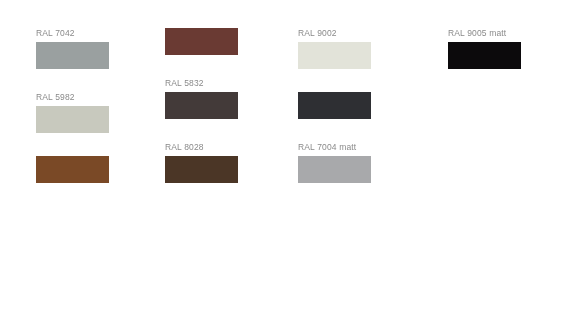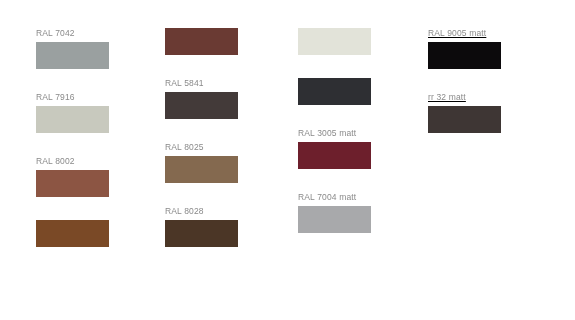--- a/index.html
+++ b/index.html
@@ -37,79 +37,64 @@
     font-weight: 400;
   }
   .swatch-chip {
     width: 73px;
     height: 27px;
     display: block;
   }
   .col-1 { left: 36px; }
   .col-2 { left: 165px; }
   .col-3 { left: 298px; }
-  .col-4 { left: 428px; text-decoration: underline; }
+  .col-4 { left: 448px; }
 </style>
 </head>
 <body>
 
 <div id="chart">
   <div class="column col-1">
       <div class="swatch-cell">
         <div class="swatch-label">RAL 7042</div>
         <div class="swatch-chip" style="background-color: rgb(154, 160, 160);"></div>
       </div>
       <div class="swatch-cell">
-        <div class="swatch-label">RAL 7916</div>
+        <div class="swatch-label">RAL 5982</div>
         <div class="swatch-chip" style="background-color: rgb(200, 201, 190);"></div>
-      </div>
-      <div class="swatch-cell">
-        <div class="swatch-label">RAL 8002</div>
-        <div class="swatch-chip" style="background-color: rgb(140, 85, 67);"></div>
       </div>
       <div class="swatch-cell">
         <div class="swatch-chip" style="background-color: rgb(122, 73, 38);"></div>
       </div>
     </div>
   <div class="column col-2">
       <div class="swatch-cell">
         <div class="swatch-chip" style="background-color: rgb(106, 58, 51);"></div>
       </div>
       <div class="swatch-cell">
-        <div class="swatch-label">RAL 5841</div>
+        <div class="swatch-label">RAL 5832</div>
         <div class="swatch-chip" style="background-color: rgb(67, 58, 57);"></div>
-      </div>
-      <div class="swatch-cell">
-        <div class="swatch-label">RAL 8025</div>
-        <div class="swatch-chip" style="background-color: rgb(132, 105, 79);"></div>
       </div>
       <div class="swatch-cell">
         <div class="swatch-label">RAL 8028</div>
         <div class="swatch-chip" style="background-color: rgb(75, 54, 38);"></div>
       </div>
     </div>
   <div class="column col-3">
       <div class="swatch-cell">
+        <div class="swatch-label">RAL 9002</div>
         <div class="swatch-chip" style="background-color: rgb(226, 227, 217);"></div>
       </div>
       <div class="swatch-cell">
         <div class="swatch-chip" style="background-color: rgb(46, 47, 51);"></div>
-      </div>
-      <div class="swatch-cell">
-        <div class="swatch-label">RAL 3005 matt</div>
-        <div class="swatch-chip" style="background-color: rgb(109, 31, 44);"></div>
       </div>
       <div class="swatch-cell">
         <div class="swatch-label">RAL 7004 matt</div>
         <div class="swatch-chip" style="background-color: rgb(168, 169, 171);"></div>
       </div>
     </div>
   <div class="column col-4">
       <div class="swatch-cell">
         <div class="swatch-label">RAL 9005 matt</div>
         <div class="swatch-chip" style="background-color: rgb(12, 10, 12);"></div>
       </div>
-      <div class="swatch-cell">
-        <div class="swatch-label">rr 32 matt</div>
-        <div class="swatch-chip" style="background-color: rgb(62, 54, 52);"></div>
-      </div>
     </div>
 </div>
 
 </body></html>

